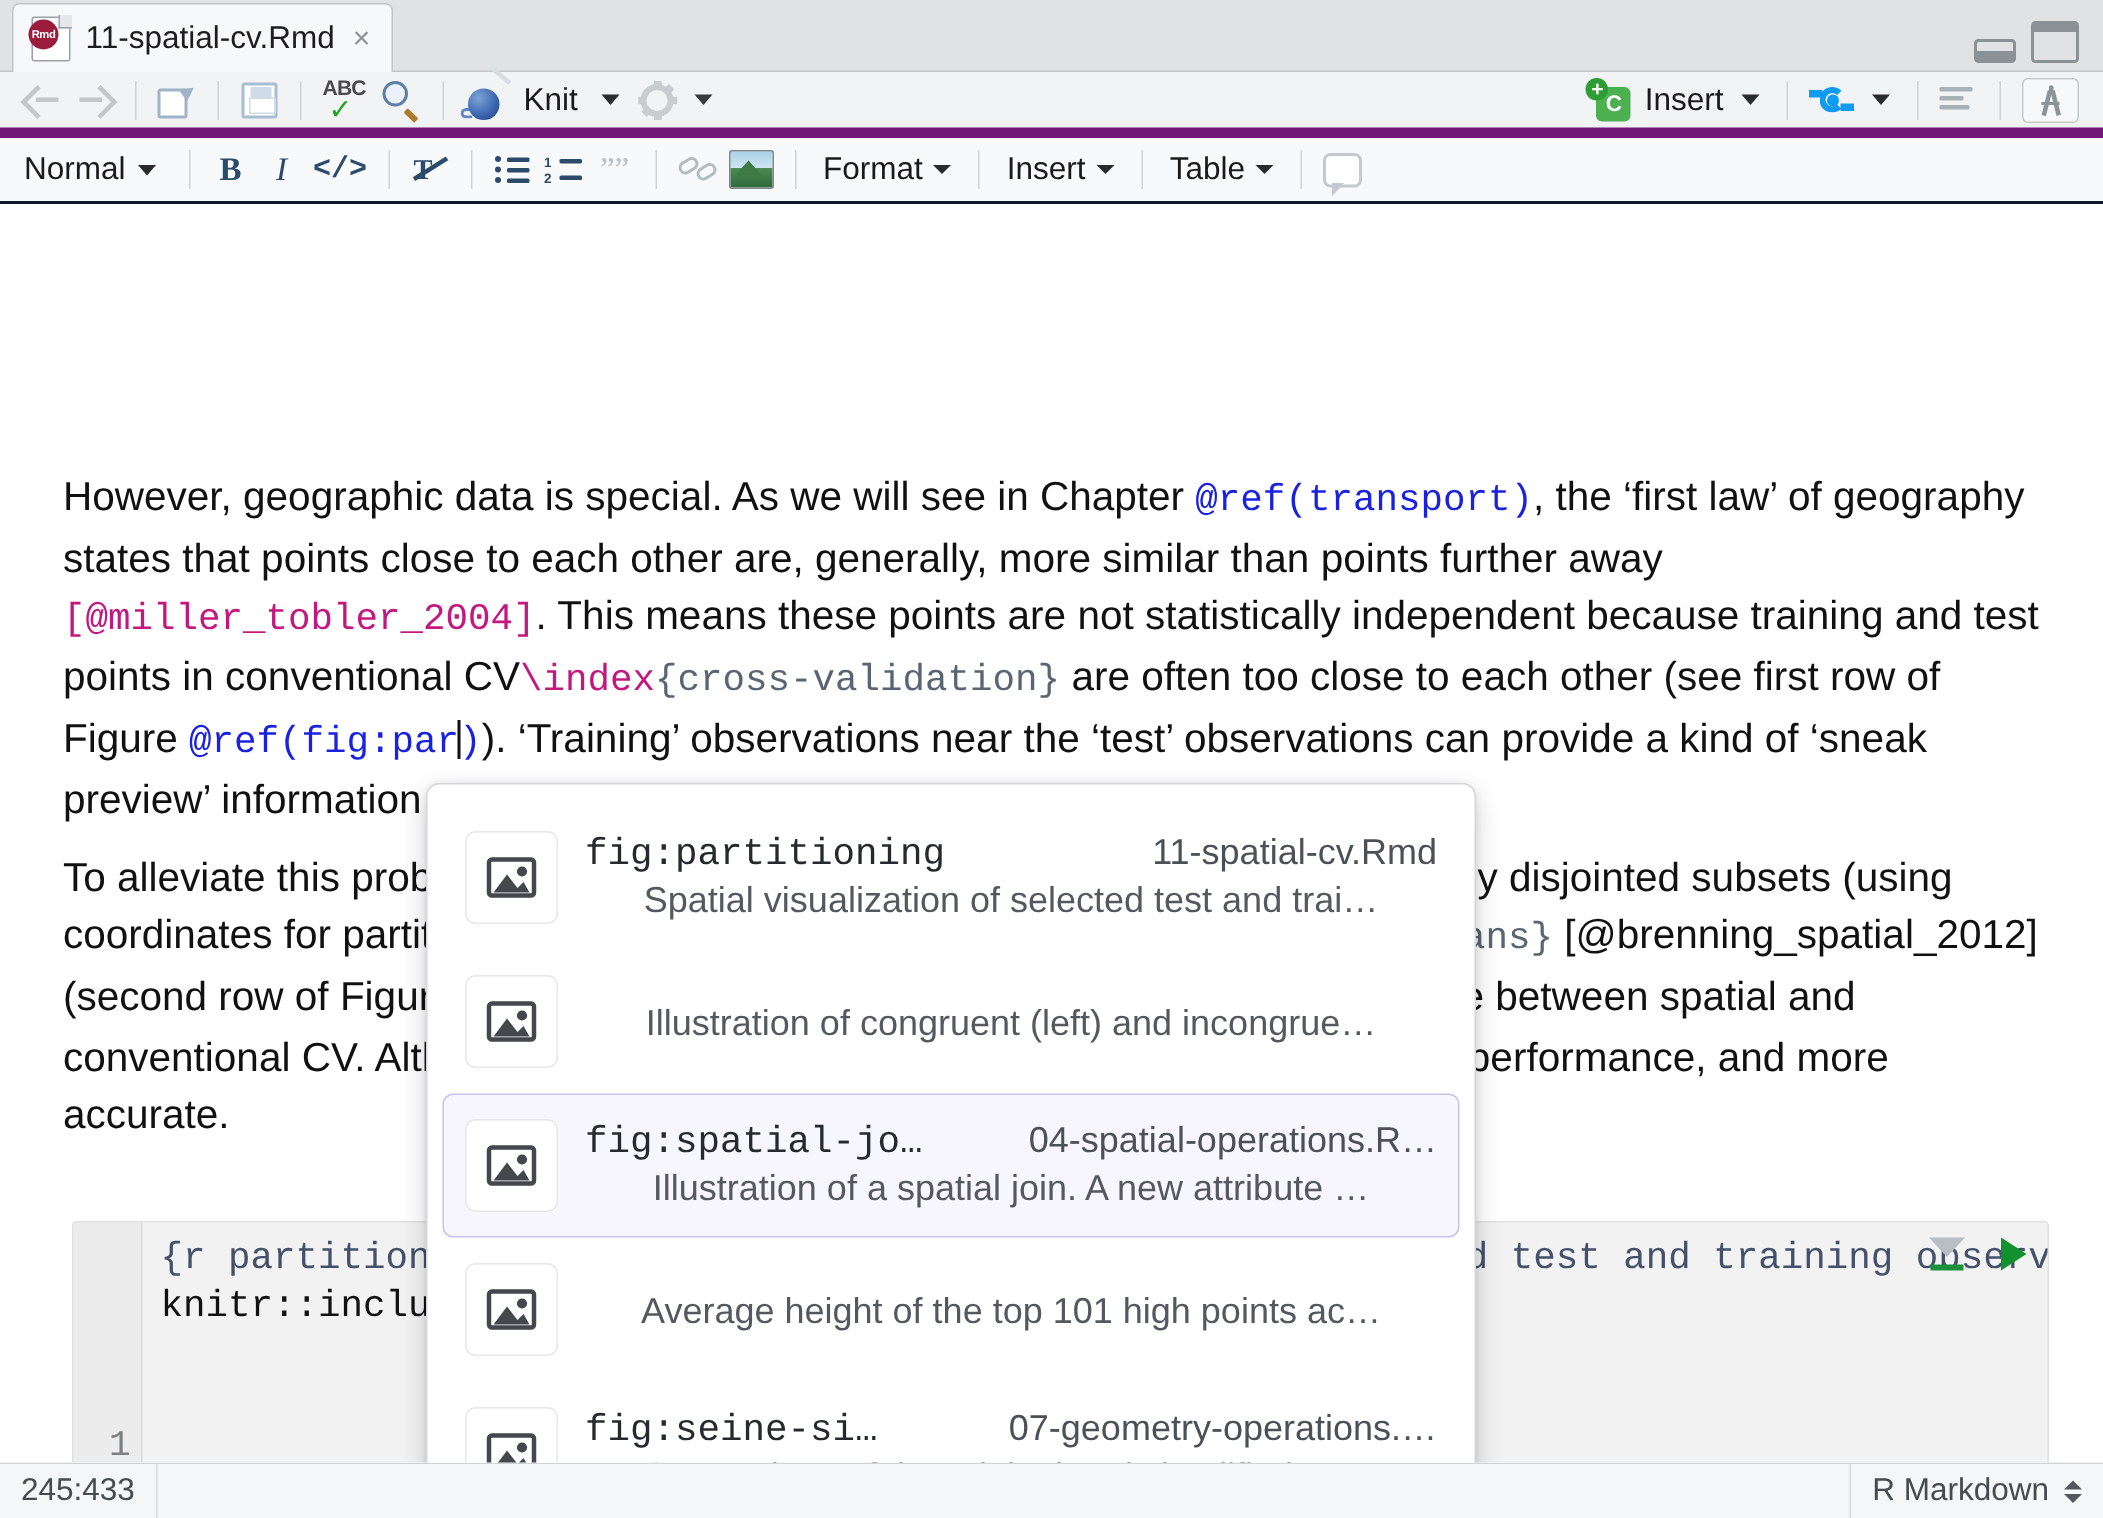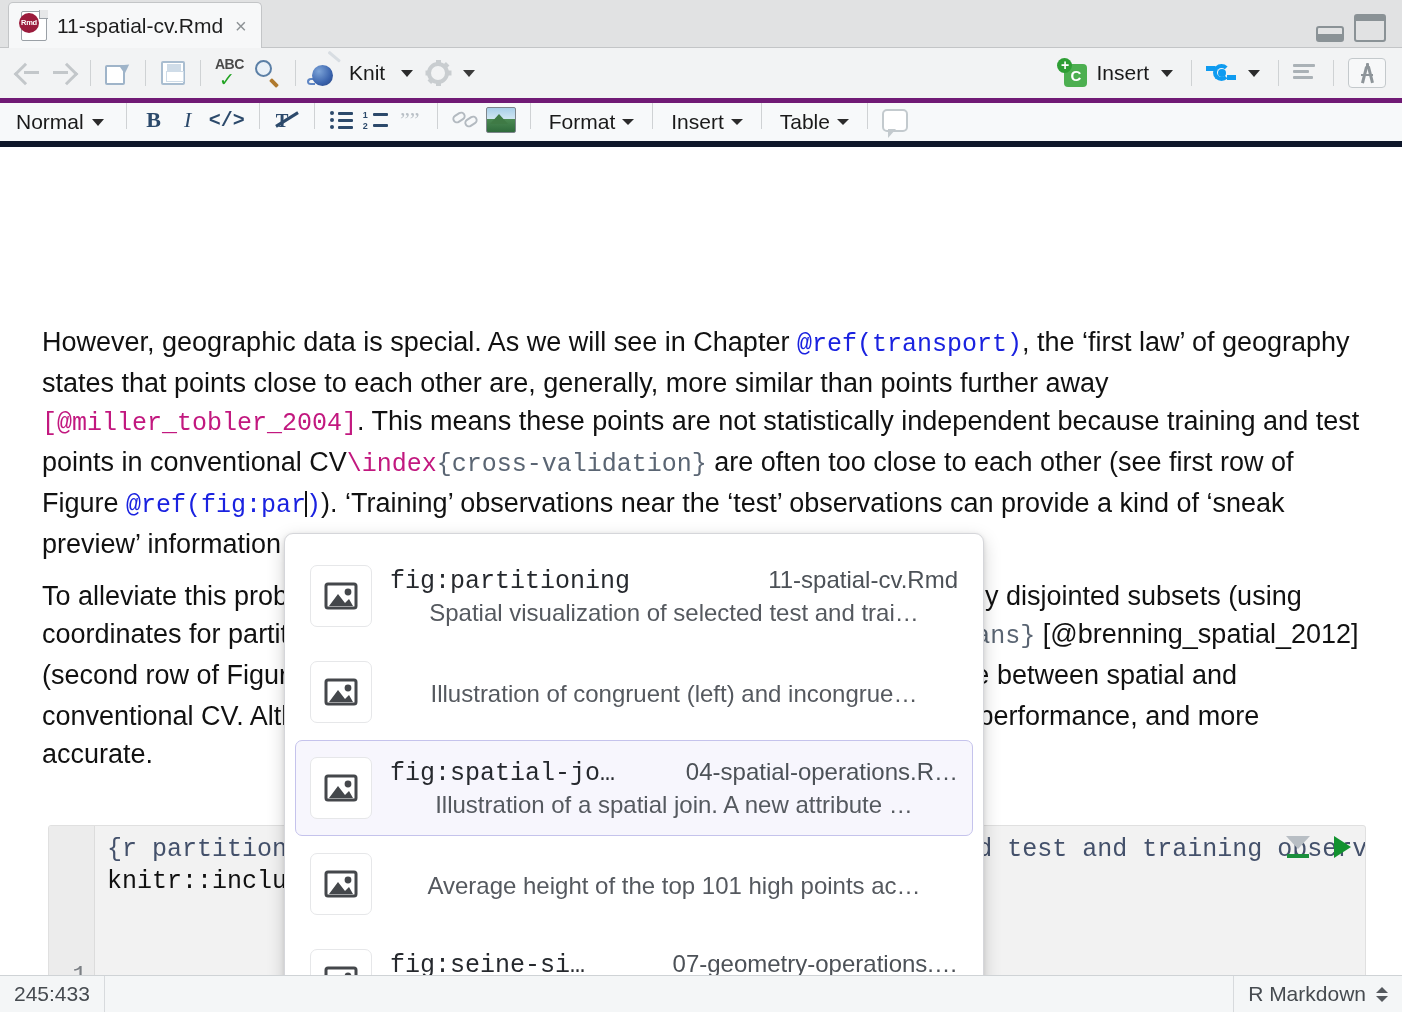--- a/index.html
+++ b/index.html
@@ -75,23 +75,23 @@
     position: absolute; right: 16px; top: 14px;
     display: flex; gap: 10px; align-items: flex-end;
   }
   .wmin { width: 28px; height: 16px; border: 2.5px solid #8a9296; border-radius: 3px;
           background: linear-gradient(to bottom,#e1e2e3 0 50%, #8a9296 50% 100%); }
   .wmax { width: 32px; height: 28px; border: 2.5px solid #8a9296; border-radius: 3px;
           background: linear-gradient(to bottom,#8a9296 0 22%, #e1e2e3 22% 100%); }
 
   
   .toolbar1 {
-    height: 55px; flex: none;
+    height: 44px; flex: none;
     background: #f2f3f4;
-    border-bottom: 5px solid #701a75;
+    border-bottom: 7px solid #701a75;
     display: flex; align-items: center;
     padding: 0 12px;
     gap: 0;
   }
   .tb-sep { width: 1px; height: 26px; background: #cfd2d4; margin: 0 10px; flex: none; }
   .tb-btn {
     display: flex; align-items: center; justify-content: center;
     height: 34px; min-width: 34px; padding: 0 4px;
     border-radius: 3px; cursor: pointer; flex: none;
   }
@@ -184,22 +184,22 @@
       background:#8d9499;border-radius:1px;}
   .icon-compass .cmp .lg{position:absolute;bottom:0;width:2.5px;height:17px;background:#8d9499;}
   .icon-compass .cmp .lg.l{left:2px;transform:rotate(14deg);transform-origin:bottom;}
   .icon-compass .cmp .lg.r{right:2px;transform:rotate(-14deg);transform-origin:bottom;}
   .icon-compass .cmp .bar{position:absolute;left:2px;bottom:7px;width:12px;height:2px;background:#8d9499;}
 
   
   .toolbar2 {
     height: 44px; flex: none;
     background: #f7f9fa;
-    border-bottom: 6px solid #0f172a;
-    display: flex; 
+    border-bottom: 2px solid #0f172a;
+    display: flex; align-items: center;
     padding: 0 12px;
   }
   .style-sel { display:flex;align-items:center; padding: 0 4px; cursor:pointer;}
   .style-sel .lbl { font-size:21px;color:#1a1a1a;font-family:"Liberation Sans",sans-serif;}
   .fmt-b { font-size:22px; font-weight:bold; color:#2c4a6b; font-family:"Liberation Serif",serif;}
   .fmt-i { font-size:22px; font-style:italic; color:#2c4a6b; font-family:"Liberation Serif",serif;}
   .fmt-code { font-size:20px; color:#2c4a6b; font-family:"Liberation Mono",monospace; font-weight:bold;}
   .icon-clearfmt { width:24px;height:24px;position:relative;}
   .icon-clearfmt .tt { position:absolute;left:1px;top:2px;font-size:19px;color:#2c4a6b;
       font-family:"Liberation Serif",serif;font-weight:bold;}

